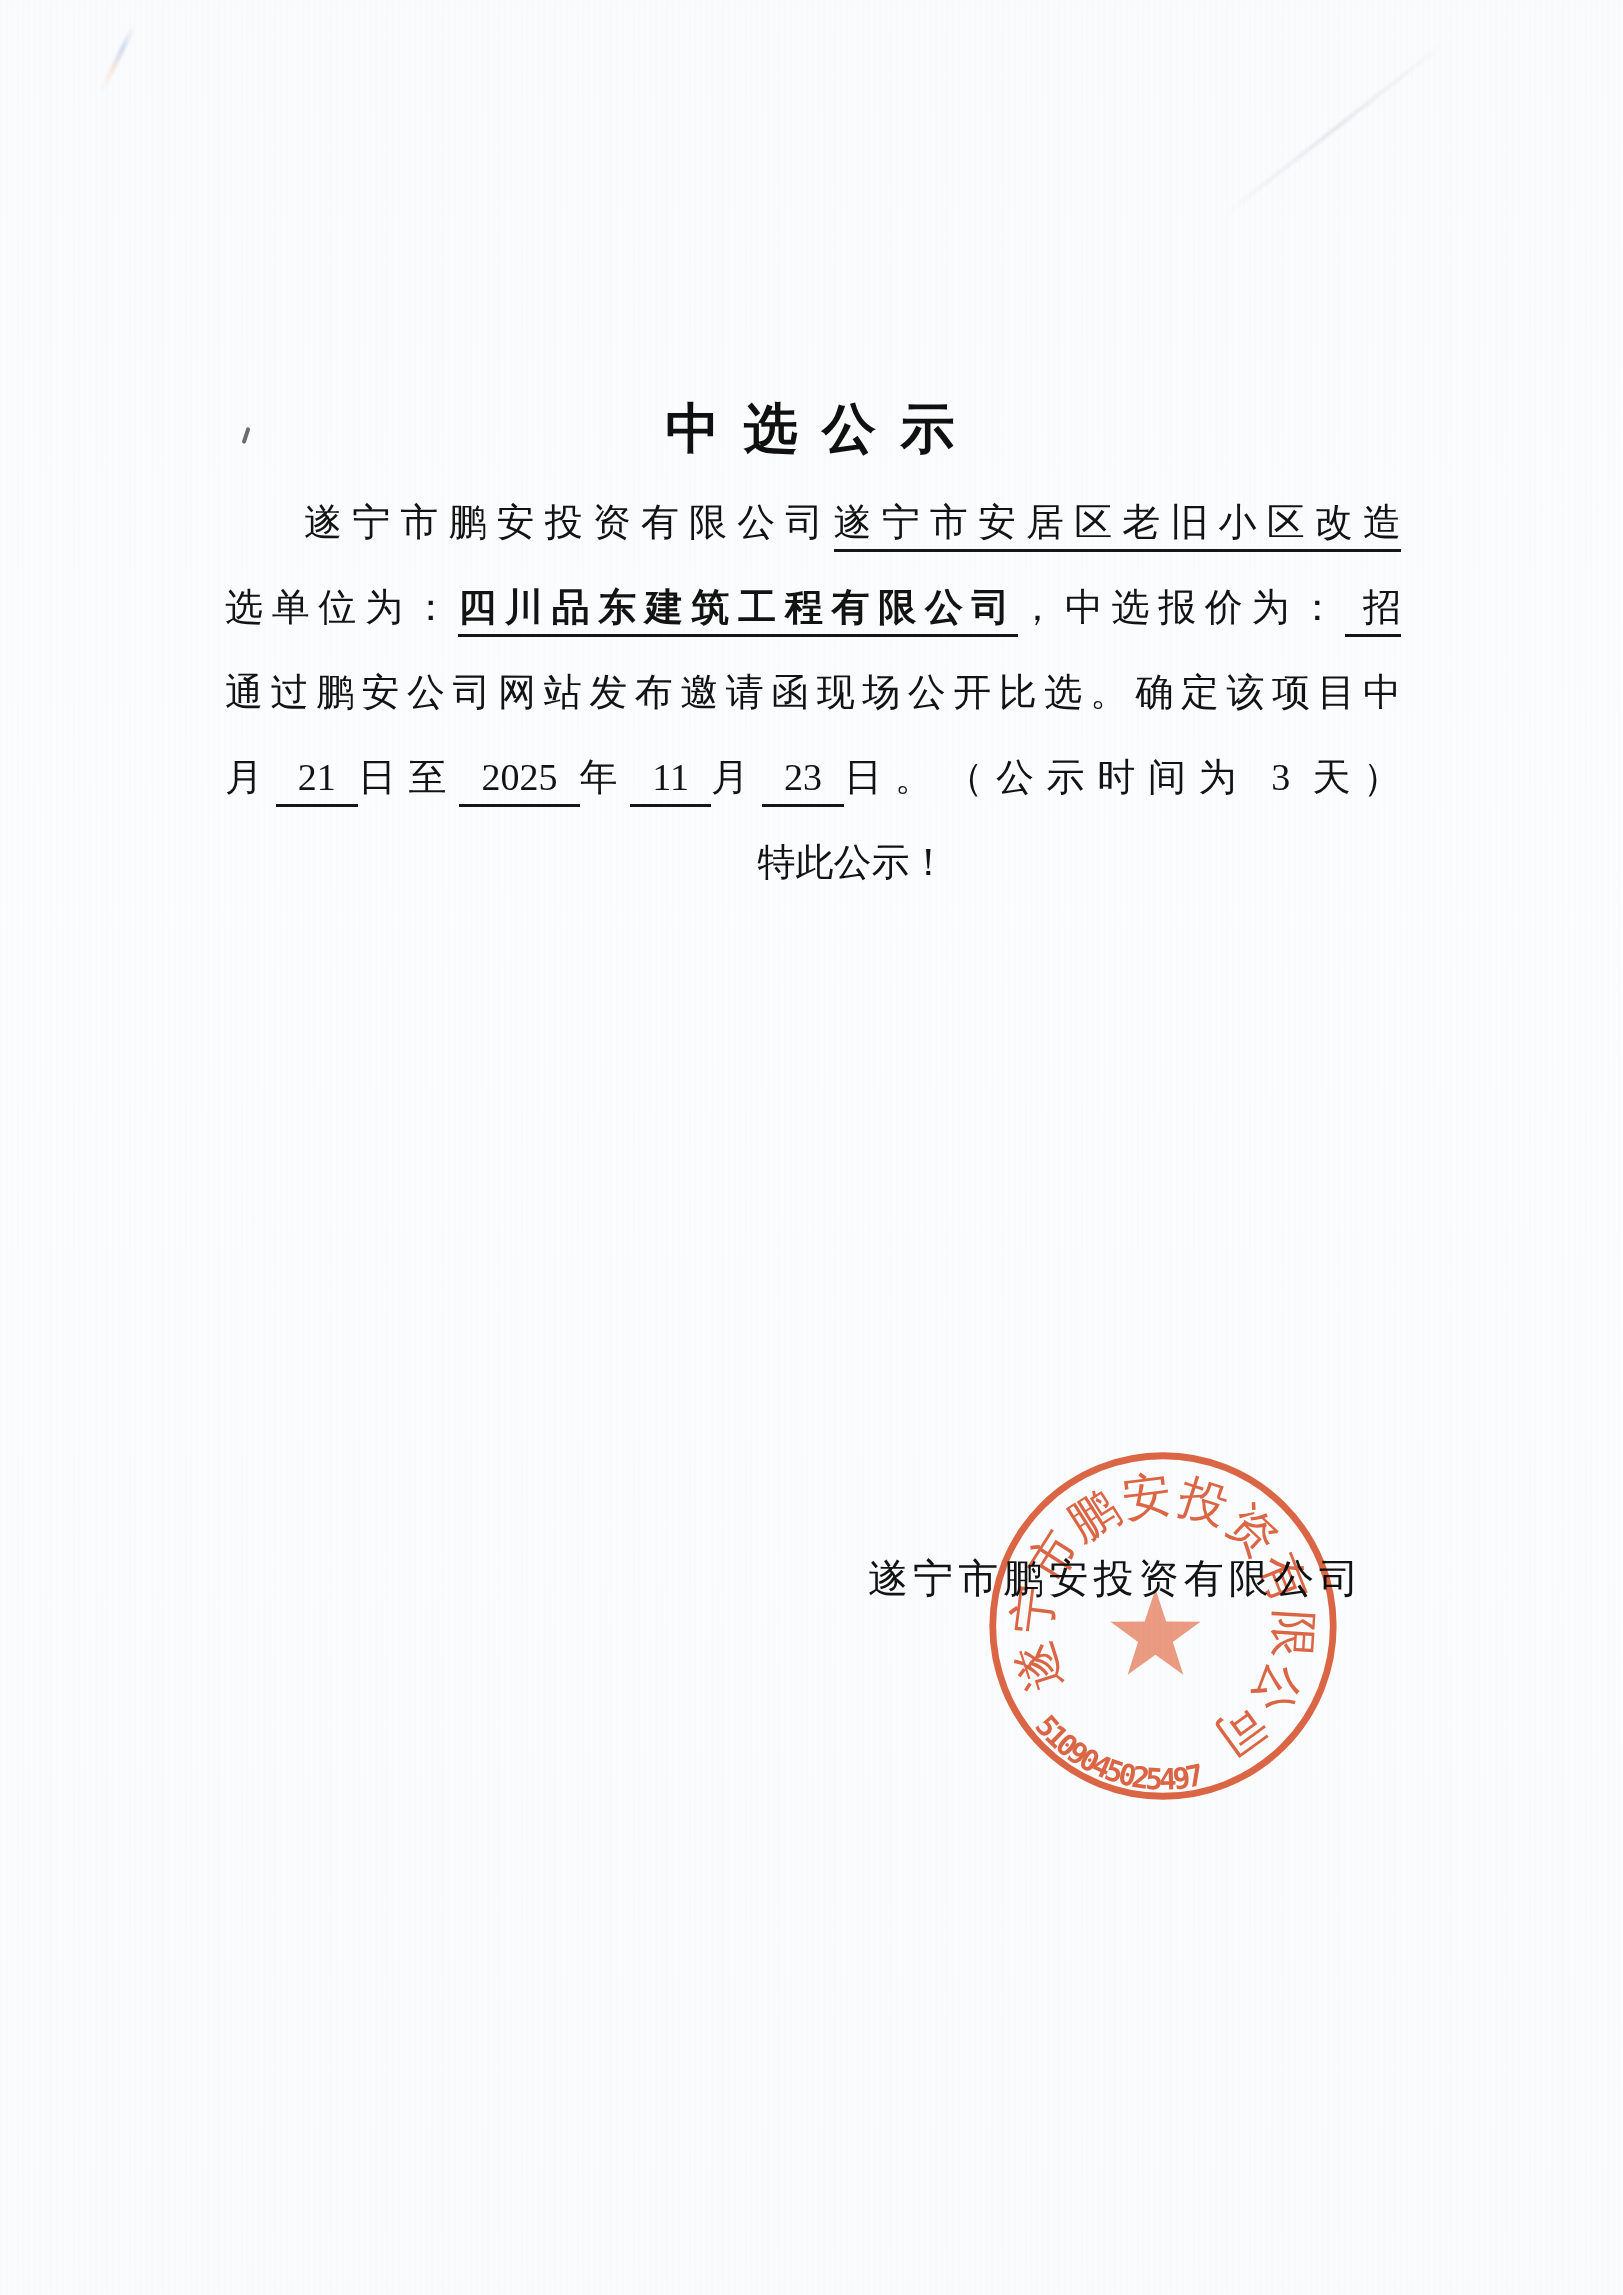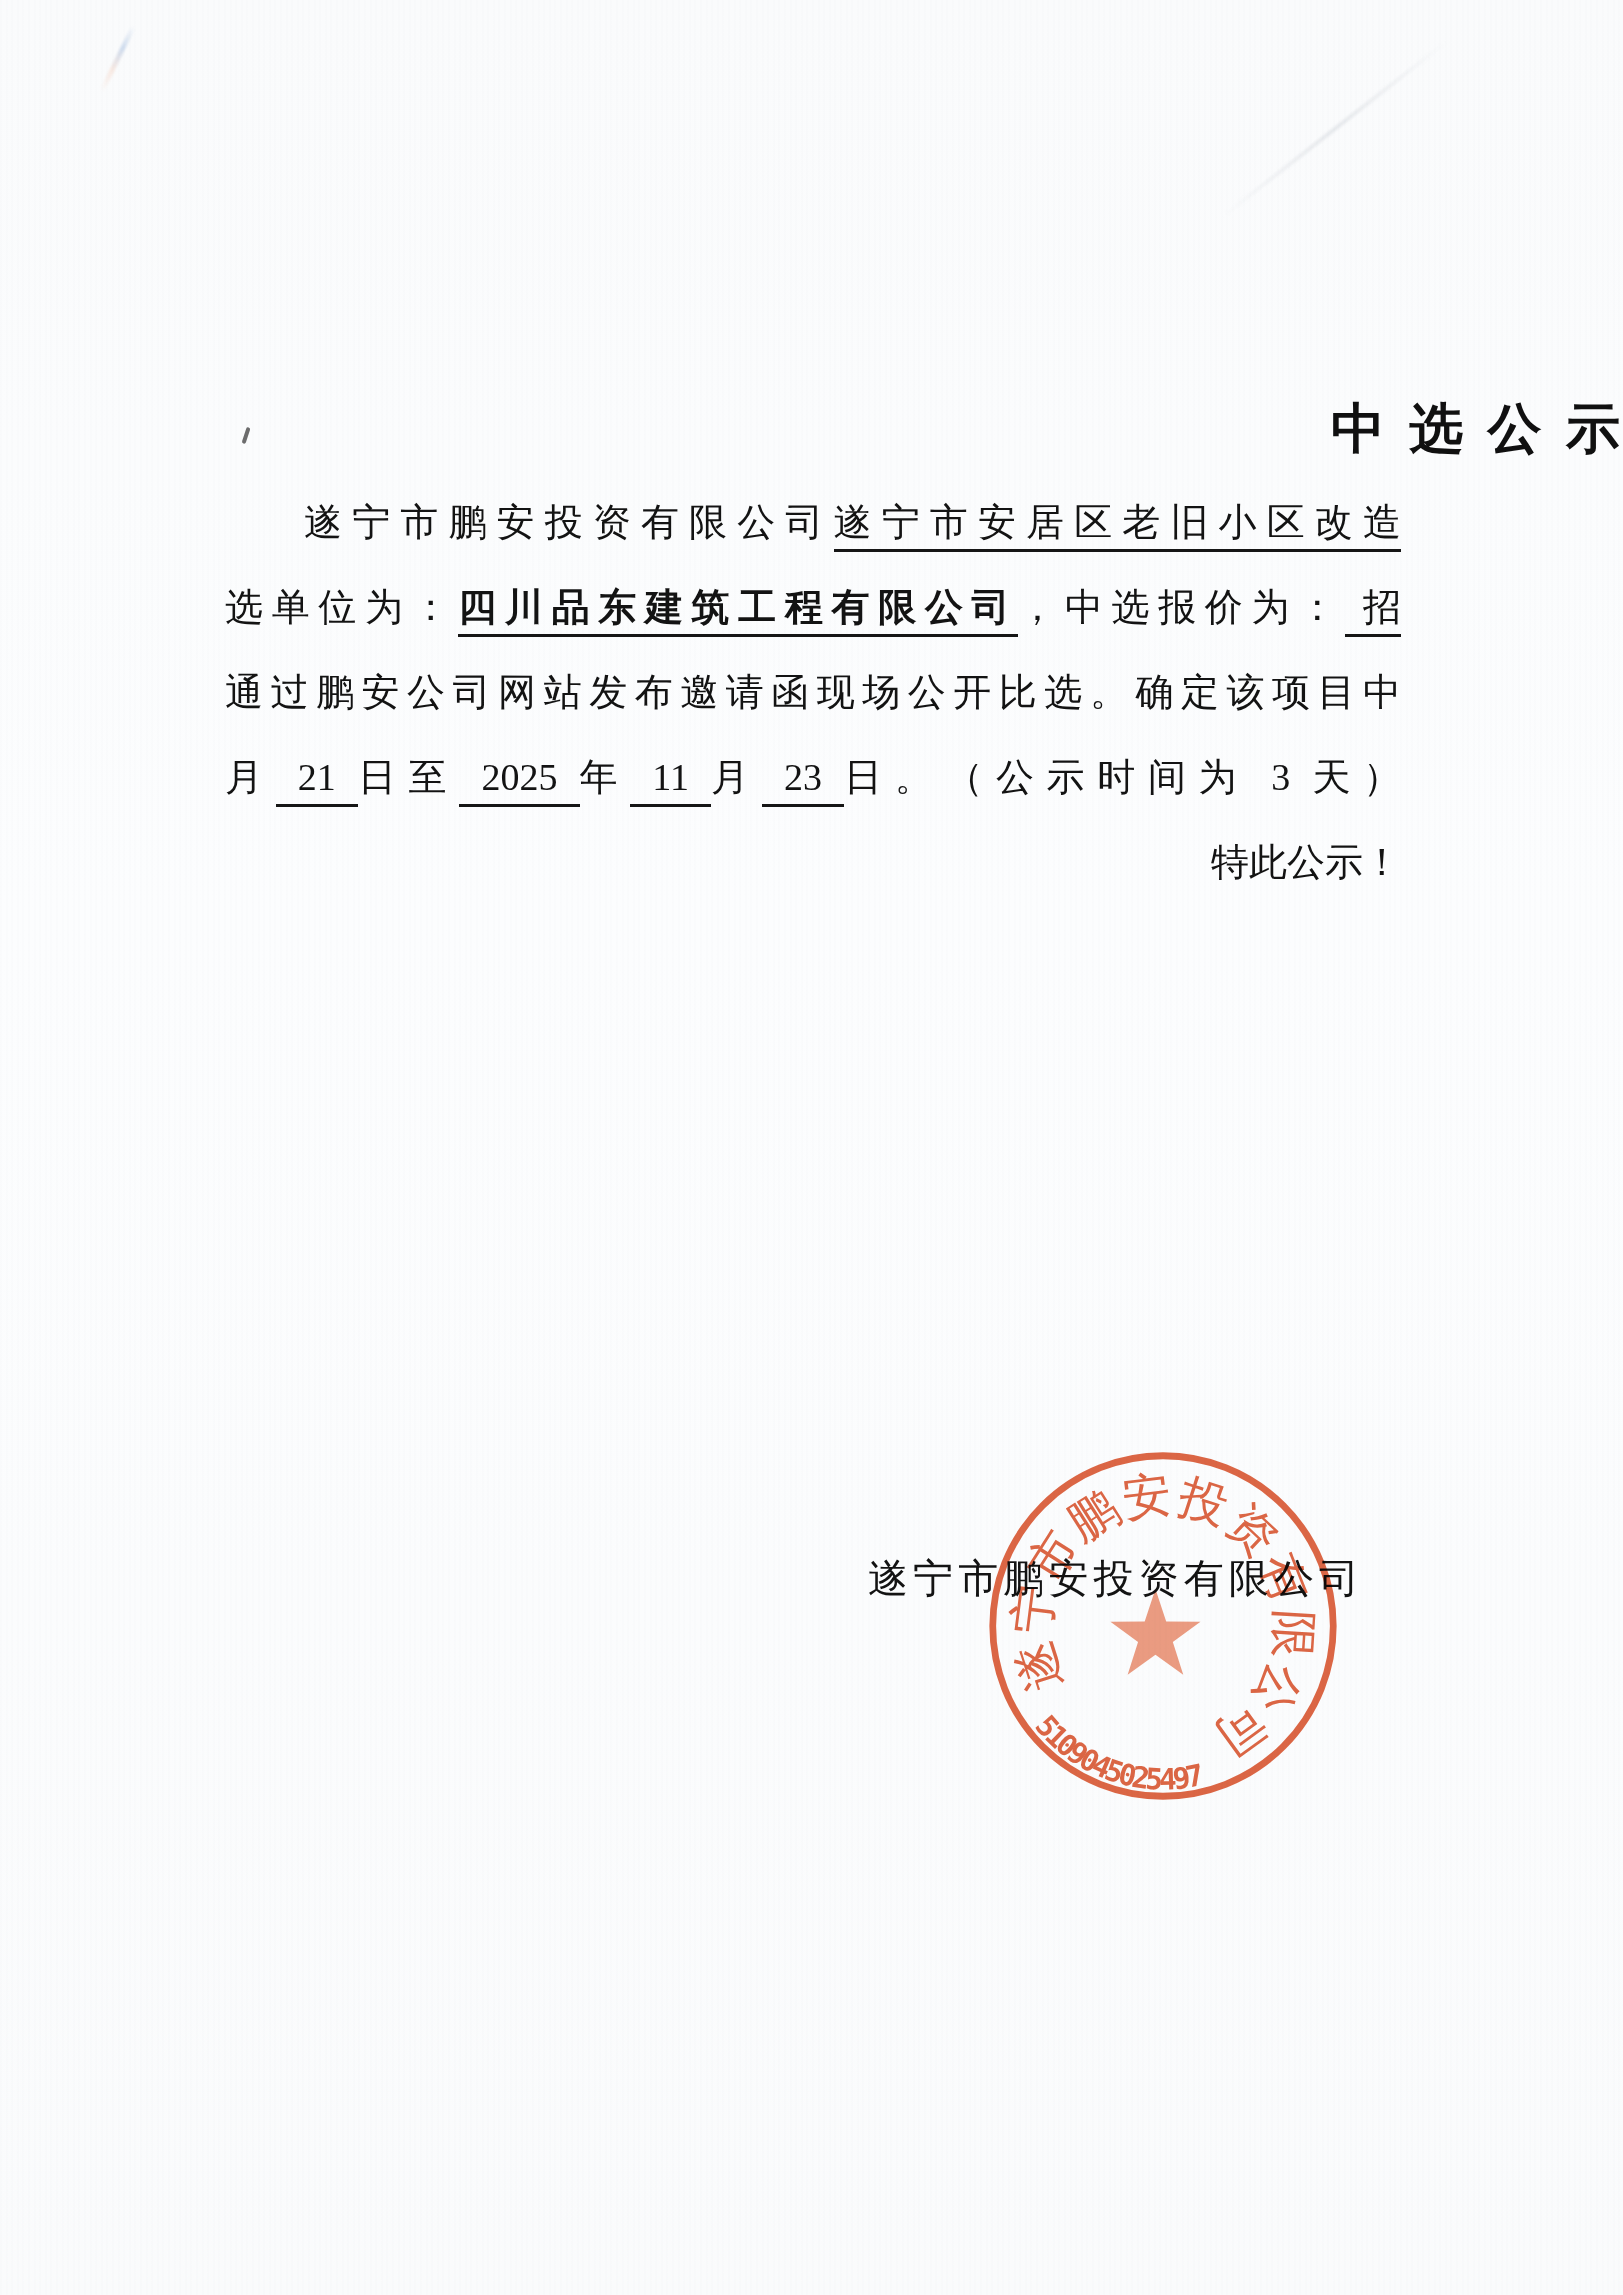--- a/index.html
+++ b/index.html
@@ -45,21 +45,21 @@
     background: #3c3c3c;
     border-radius: 2px;
     transform: rotate(18deg);
     opacity: 0.75;
   }
   .doc-title {
     position: absolute;
     top: 357px;
     left: 0;
     width: 100%;
-    text-align: right;
+    text-align: center;
     font-family: "Liberation Sans", sans-serif;
     font-size: 54px;
     font-weight: 700;
     letter-spacing: 3.1px;
     word-spacing: 3.1px;
     color: #101010;
     white-space: pre;
   }
   .body-text {
     position: absolute;
@@ -69,21 +69,21 @@
     font-size: 38px;
     line-height: 85px;
     color: #131313;
   }
   .line {
     text-align: justify;
     text-align-last: justify;
     white-space: pre-wrap;
   }
   .line.nofill {
-    text-align: right;
+    text-align: center;
     text-align-last: auto;
   }
   .line.indent { text-indent: 79px; }
   .line span { white-space: pre-wrap; }
   .u {
     border-bottom: 3.6px solid #161616;
     padding-bottom: 6.1px;
   }
   .b { font-weight: 700; }
   .sig-company {

